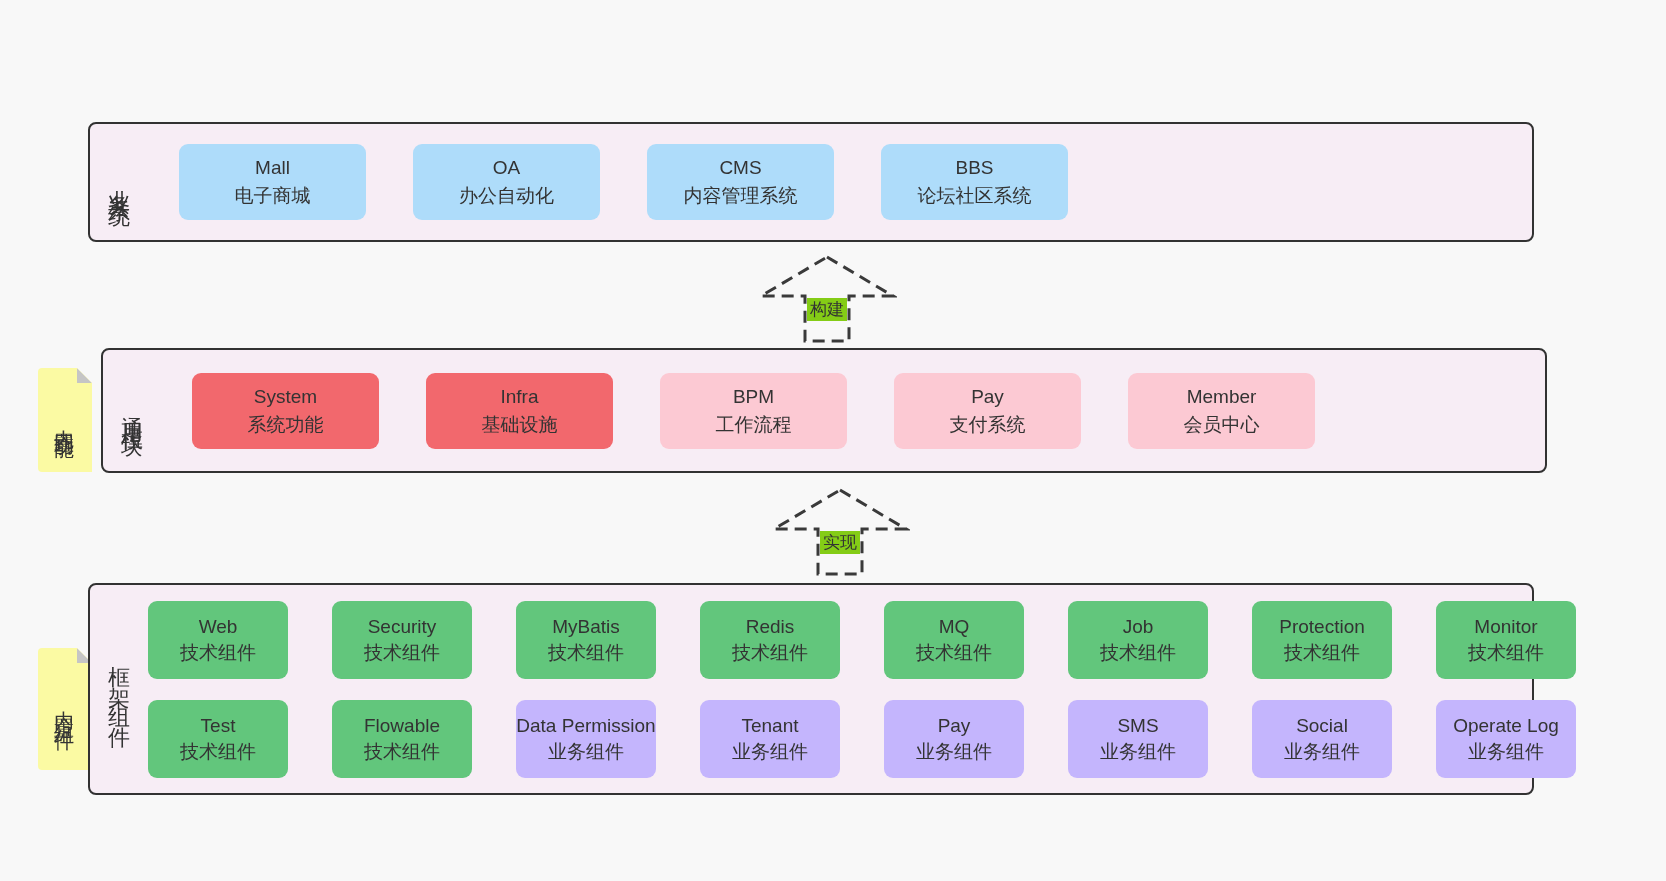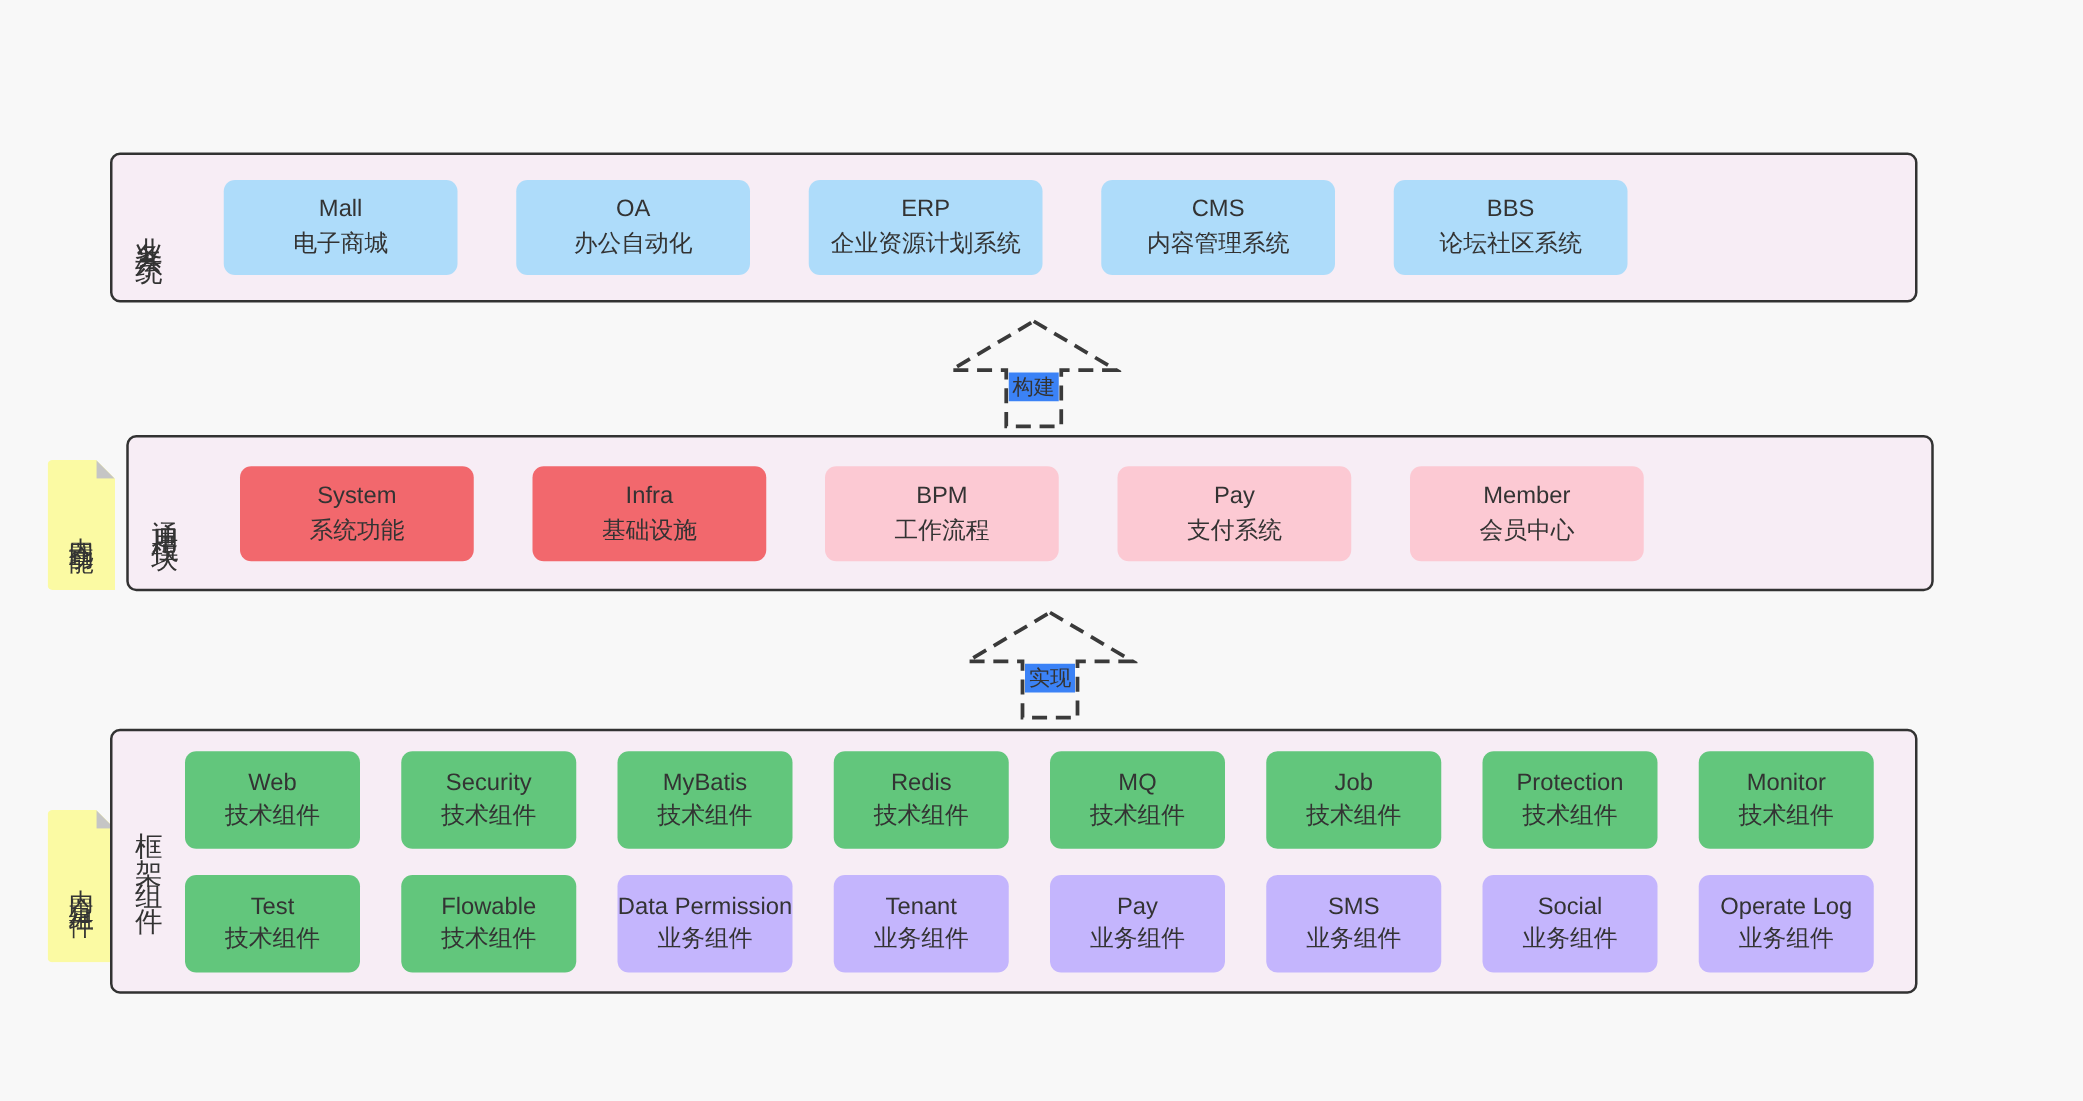--- a/index.html
+++ b/index.html
@@ -33,21 +33,21 @@
     border-radius:9px;box-sizing:border-box;
     display:flex;flex-direction:column;align-items:center;justify-content:center;
     text-align:center;font-size:19px;line-height:1.45;
   }
   .boxes-row .box{width:187px;height:76px;flex:none;}
 
   .grid{
     flex:1;display:flex;flex-direction:column;justify-content:center;
     gap:21px;padding-right:31px;
   }
-  .grid .row{display:flex;gap:33px;}
+  .grid .row{display:flex;gap:44px;}
   .grid .box{width:140px;height:78px;flex:none;line-height:1.35;}
 
   .blue{background:#aedcfa;}
   .red{background:#f2686d;}
   .pink{background:#fcc9d3;}
   .green{background:#62c67c;}
   .lightgreen{background:#c4b5fd;}
 
   .sticky{
     position:absolute;left:38px;width:54px;background:#fbfaa3;
@@ -62,40 +62,36 @@
     position:absolute;top:0;right:0;width:15px;height:15px;
     background:#c5c5c5;clip-path:polygon(0 0, 100% 100%, 0 100%);
   }
 
   .arrow{position:absolute;width:140px;height:90px;}
   #arrow-build{left:757px;top:254px;}
   #arrow-implement{left:770px;top:487px;}
   .arrow svg{display:block;}
   .arrow-label{
     position:absolute;left:50%;top:44px;transform:translateX(-50%);
-    background:#3b82f6;font-size:17px;padding:0 3px;white-space:nowrap;
+    background:#84cc16;font-size:17px;padding:0 3px;white-space:nowrap;
   }
 </style>
 </head>
 <body>
 
 <div class="layer" id="layer-business">
   <div class="layer-label">业务系统</div>
   <div class="boxes-row">
     <div class="box blue">
       <div>Mall</div>
       <div>电子商城</div>
     </div>
     <div class="box blue">
       <div>OA</div>
       <div>办公自动化</div>
-    </div>
-    <div class="box blue">
-      <div>ERP</div>
-      <div>企业资源计划系统</div>
     </div>
     <div class="box blue">
       <div>CMS</div>
       <div>内容管理系统</div>
     </div>
     <div class="box blue">
       <div>BBS</div>
       <div>论坛社区系统</div>
     </div>
   </div>

